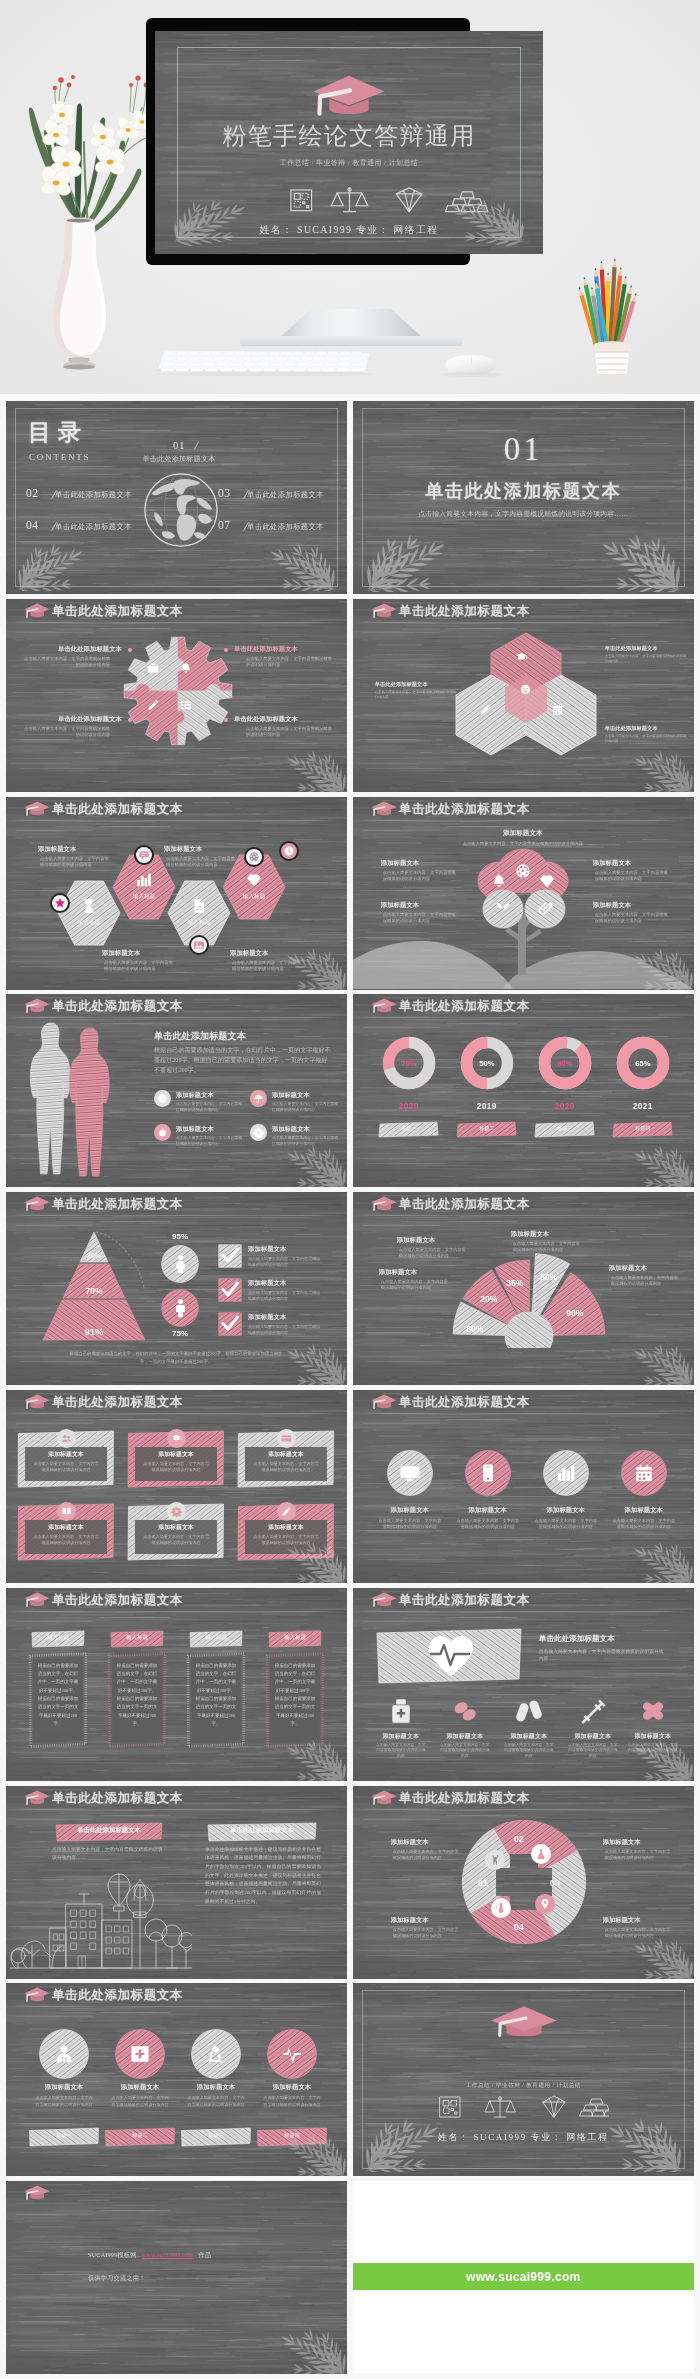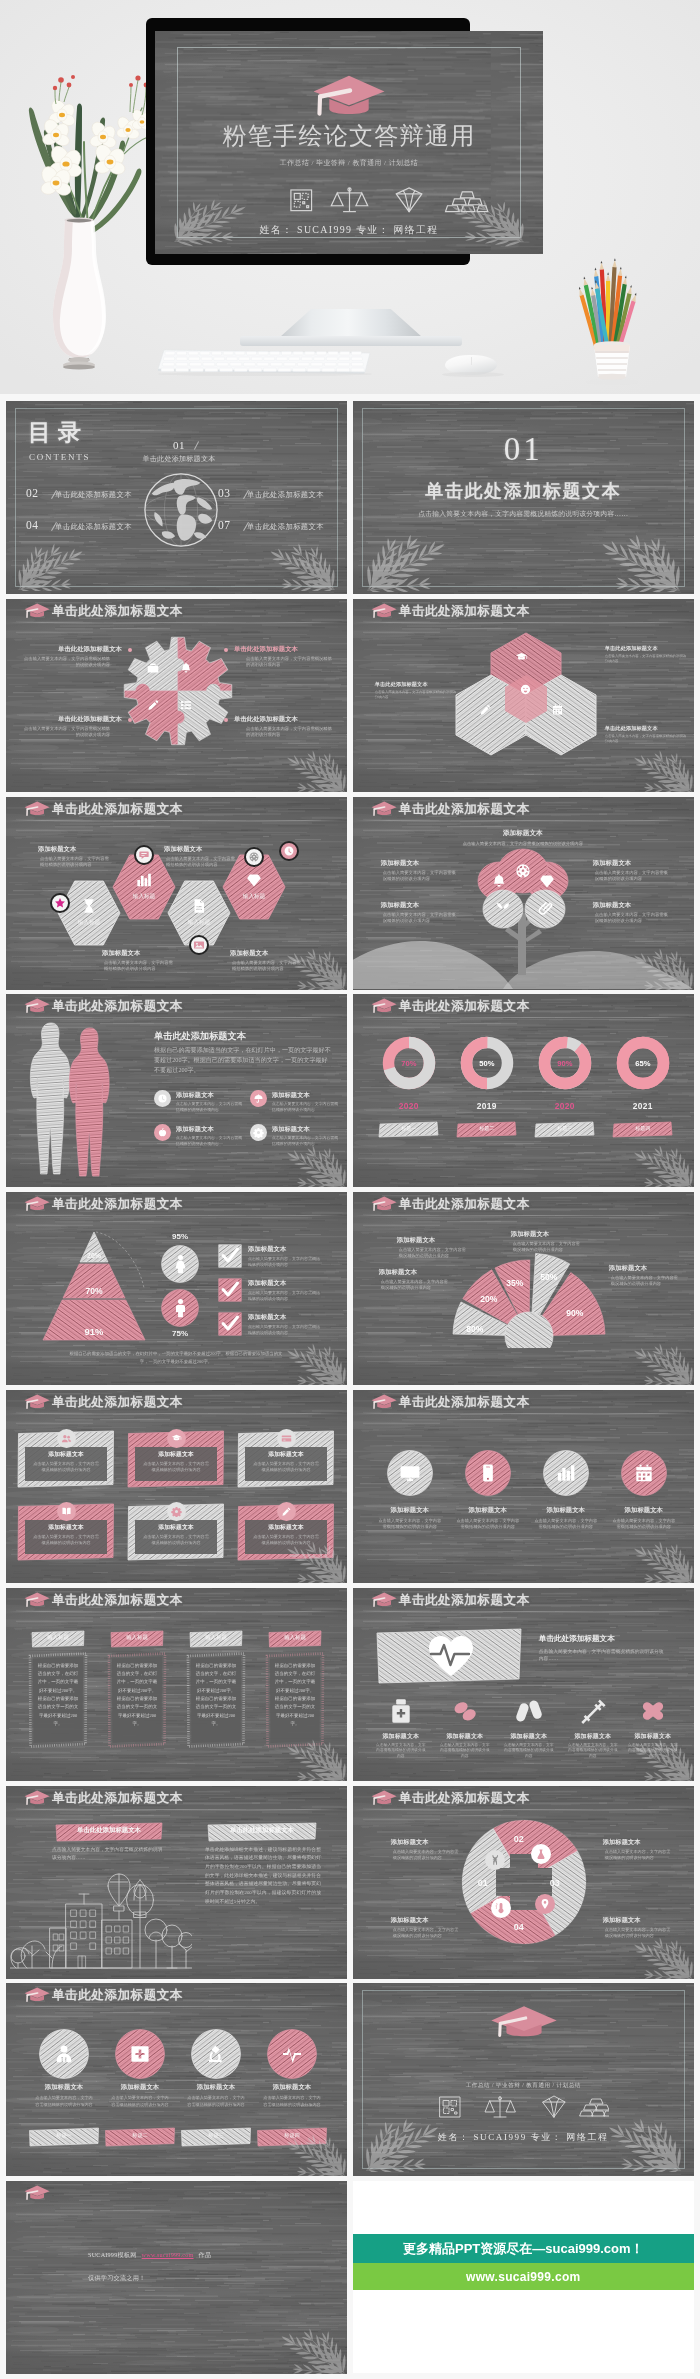--- a/index.html
+++ b/index.html
@@ -2501,21 +2501,18 @@
         </svg>
         <div style="position:absolute;left:82px;top:70px;font-family:'Liberation Serif',serif;font-size:6.2px;color:#d8d8d8;letter-spacing:.2px"><span>SUCAI999模板网</span><span style="color:#e0568e;text-decoration:underline;margin:0 5px">www.sucai999.com</span><span>作品</span></div>
         <div style="position:absolute;left:82px;top:93px;font-family:'Liberation Serif',serif;font-size:6.2px;color:#d8d8d8;letter-spacing:.2px">仅供学习交流之用！</div>
         <svg style="position:absolute;right:0px;bottom:-2px;width:72px;height:48px;color:#d2d2d2;opacity:0.45" viewBox="0 0 96 64">
           <g transform="translate(96,0) scale(-1,1)">
             <use href="#branch" x="0" y="0"></use>
           </g>
         </svg>
       </div>
 <div style="position:absolute;left:352.8px;top:2181.2px;width:341px;height:191.6px;background:#ffffff">
-<div style="position:absolute;left:0;top:53px;width:341px;height:29px;background:#16a085;display:flex;align-items:center;justify-content:center">
-  <span style="font-family:'Liberation Sans',sans-serif;font-size:13px;font-weight:700;color:#ffffff;letter-spacing:0">更多精品PPT资源尽在—sucai999.com！</span>
-</div>
 <div style="position:absolute;left:0;top:82px;width:341px;height:27px;background:#7ac943;display:flex;align-items:center;justify-content:center">
   <span style="font-family:'Liberation Sans',sans-serif;font-size:12px;font-weight:700;color:#ffffff;letter-spacing:.3px">www.sucai999.com</span>
 </div>
 </div>
     </div>
 </div>
 
 </body></html>

